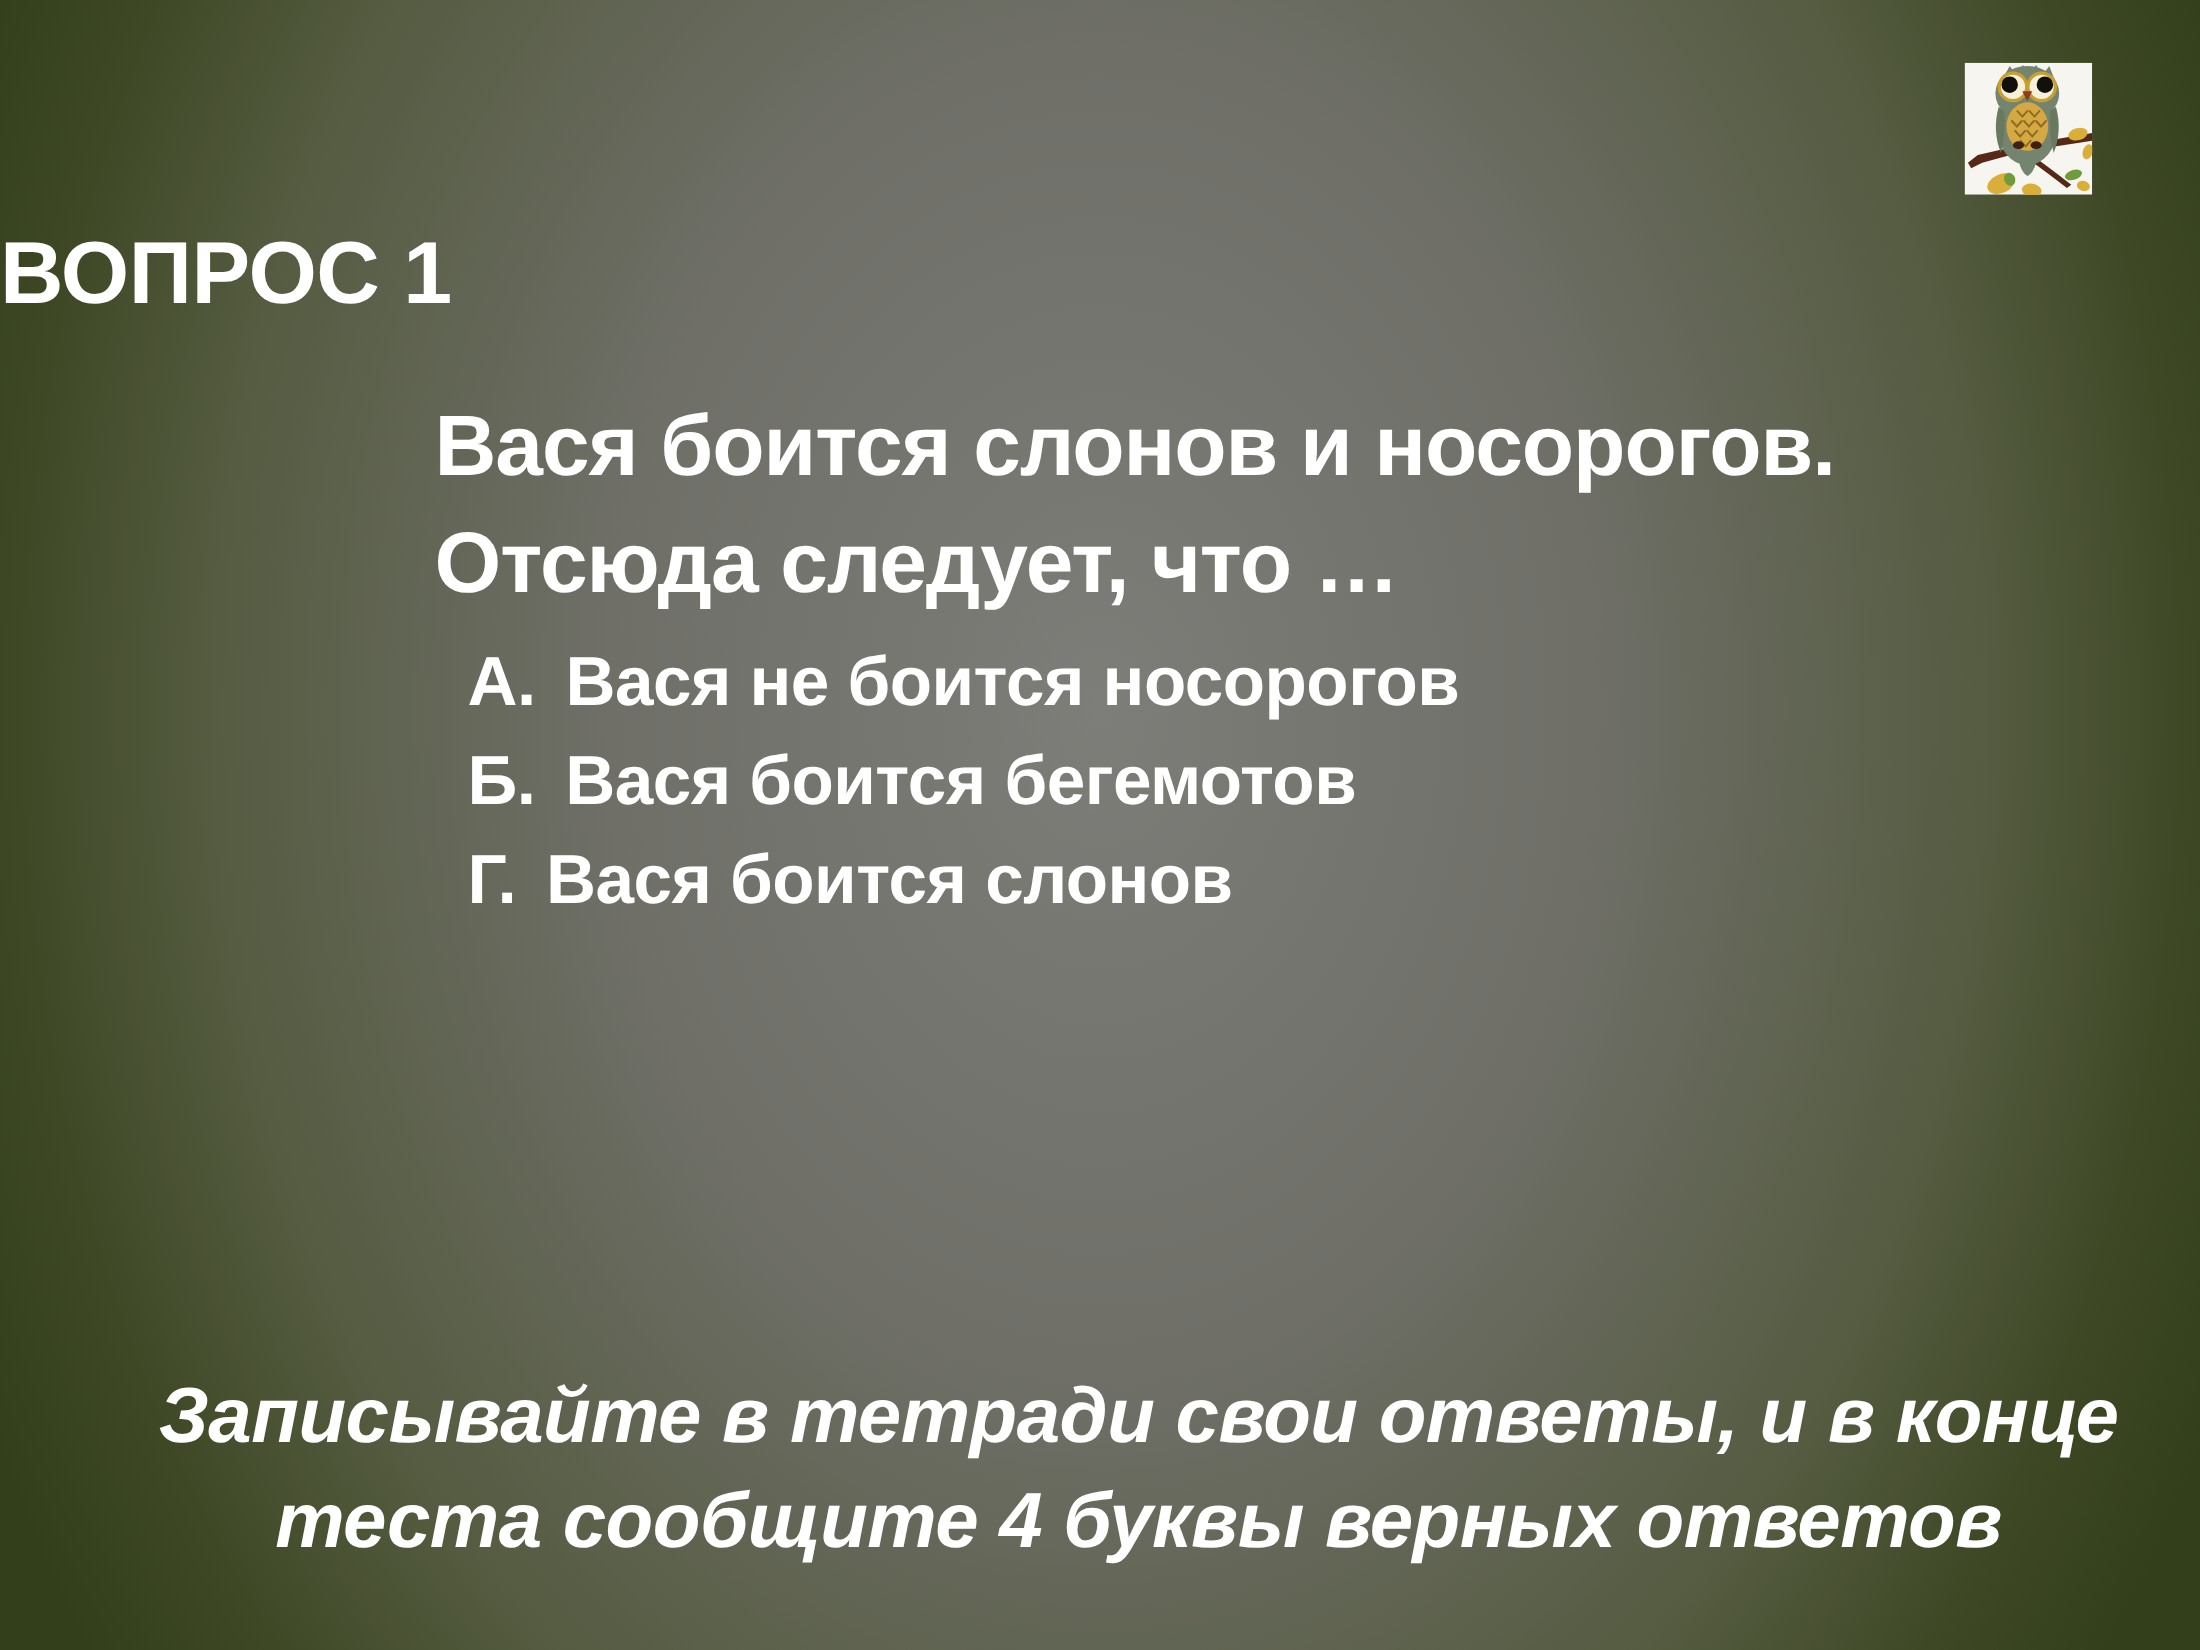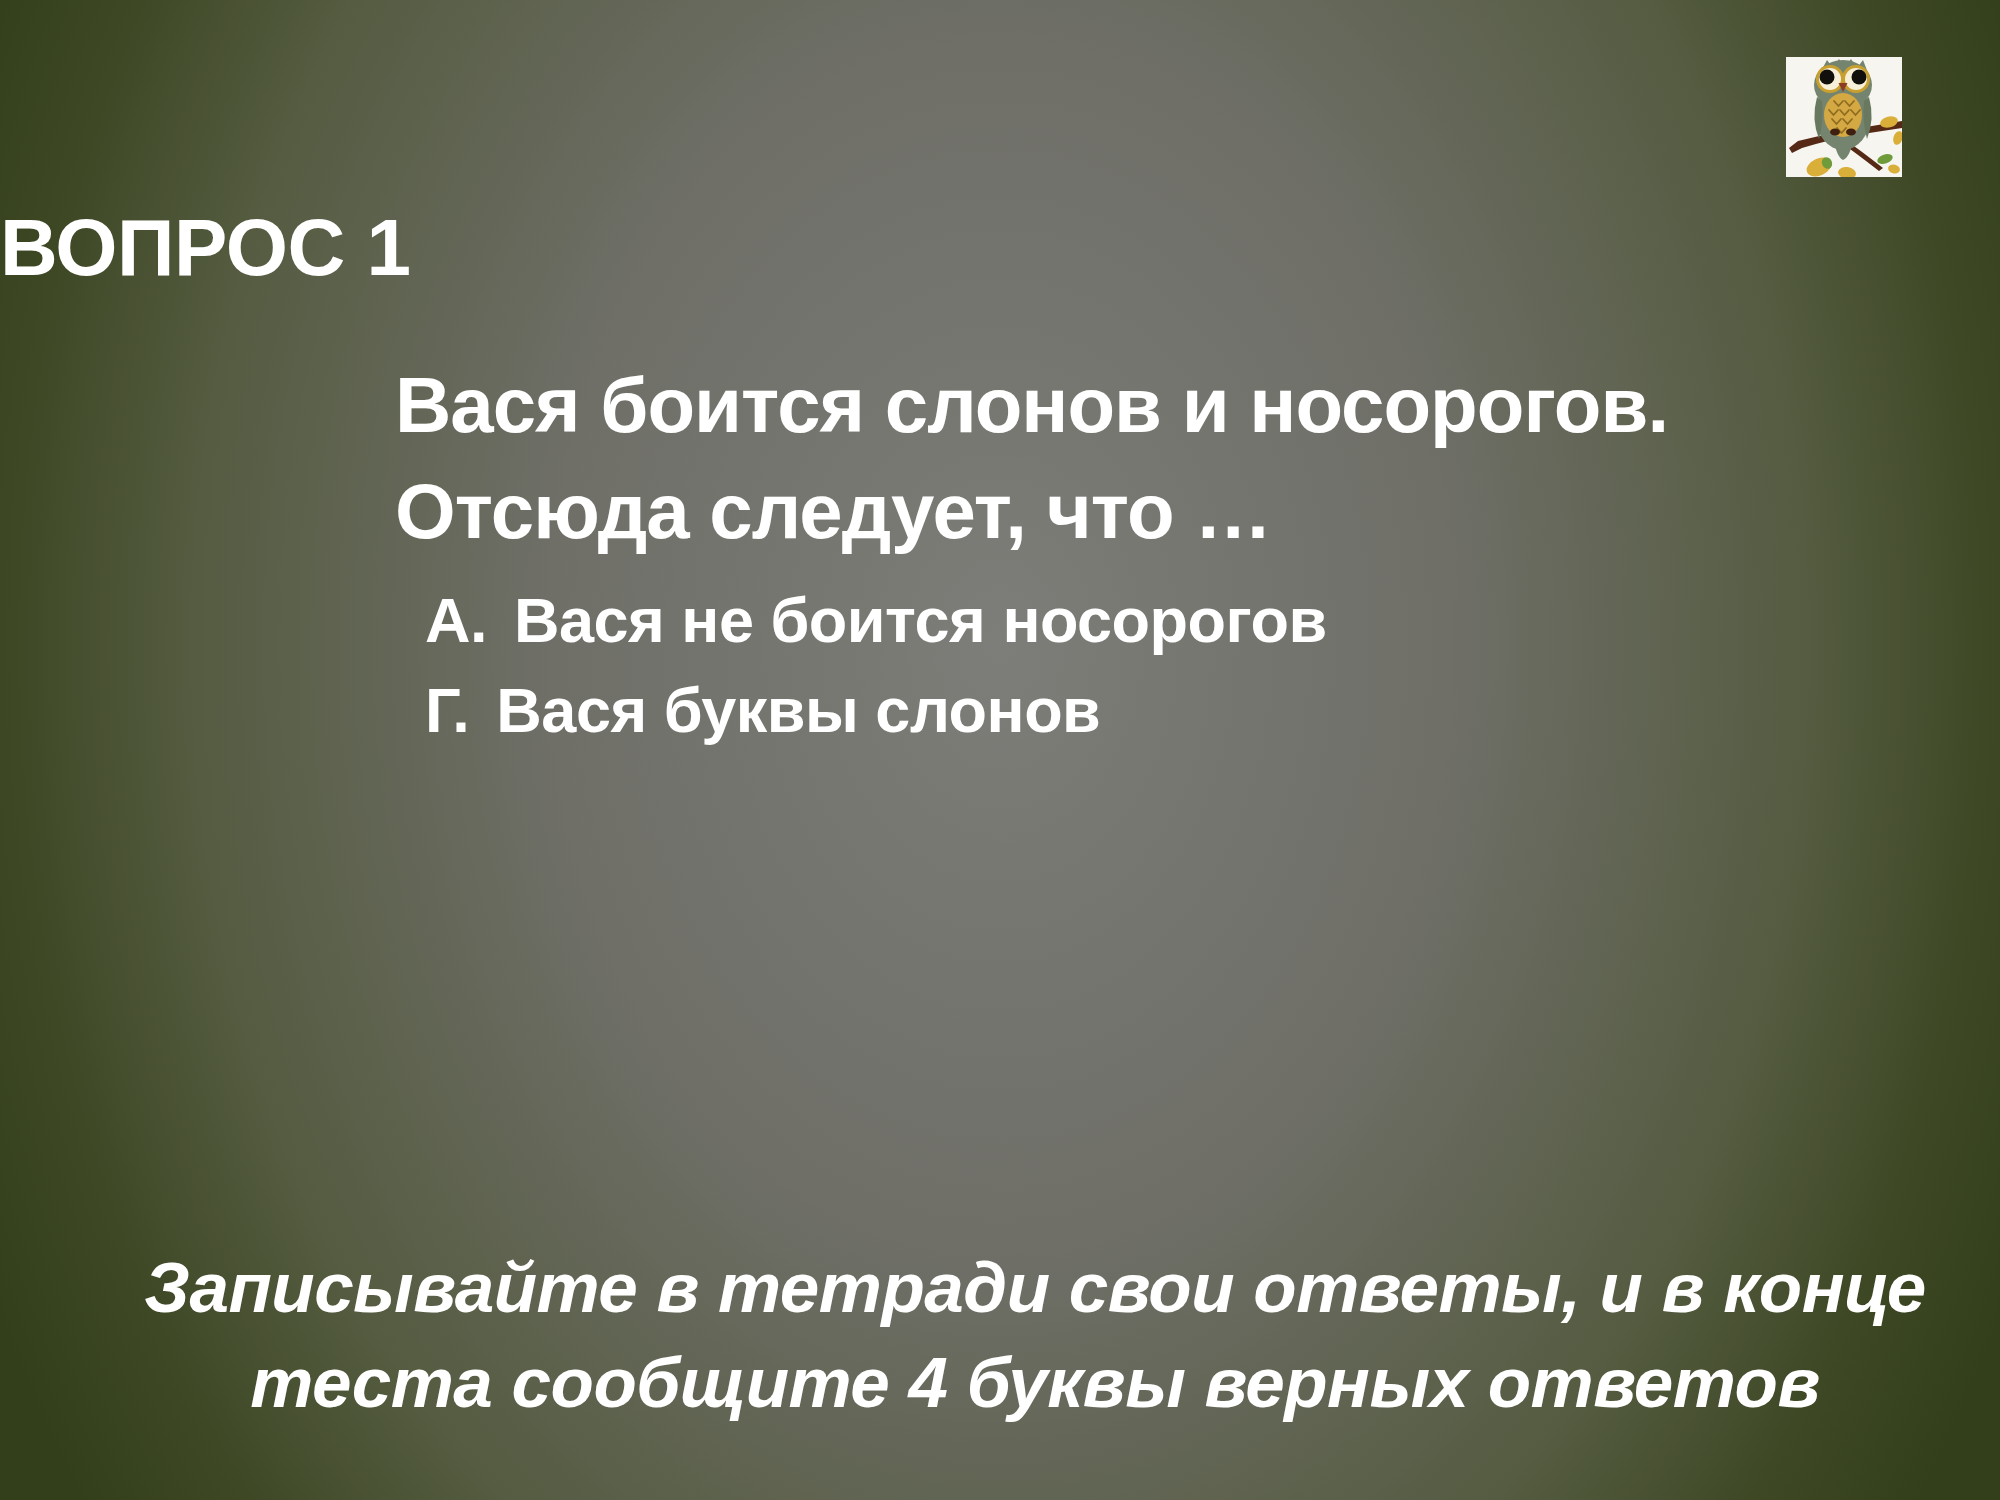--- a/index.html
+++ b/index.html
@@ -93,21 +93,24 @@
   <div class="question">
     <div>Вася боится слонов и носорогов.</div>
     <div>Отсюда следует, что …</div>
   </div>
 
   <div class="options">
     <div class="option">
       <span class="letter">А.</span><span class="otext">Вася не боится носорогов</span>
     </div>
     <div class="option">
-      <span class="letter">Г.</span><span class="otext">Вася буквы слонов</span>
+      <span class="letter">Б.</span><span class="otext">Вася боится бегемотов</span>
+    </div>
+    <div class="option">
+      <span class="letter">Г.</span><span class="otext">Вася боится слонов</span>
     </div>
   </div>
 
   <div class="footer">
     <div>Записывайте в тетради свои ответы, и в конце</div>
     <div>теста сообщите 4 буквы верных ответов</div>
   </div>
 
 </div>
 

